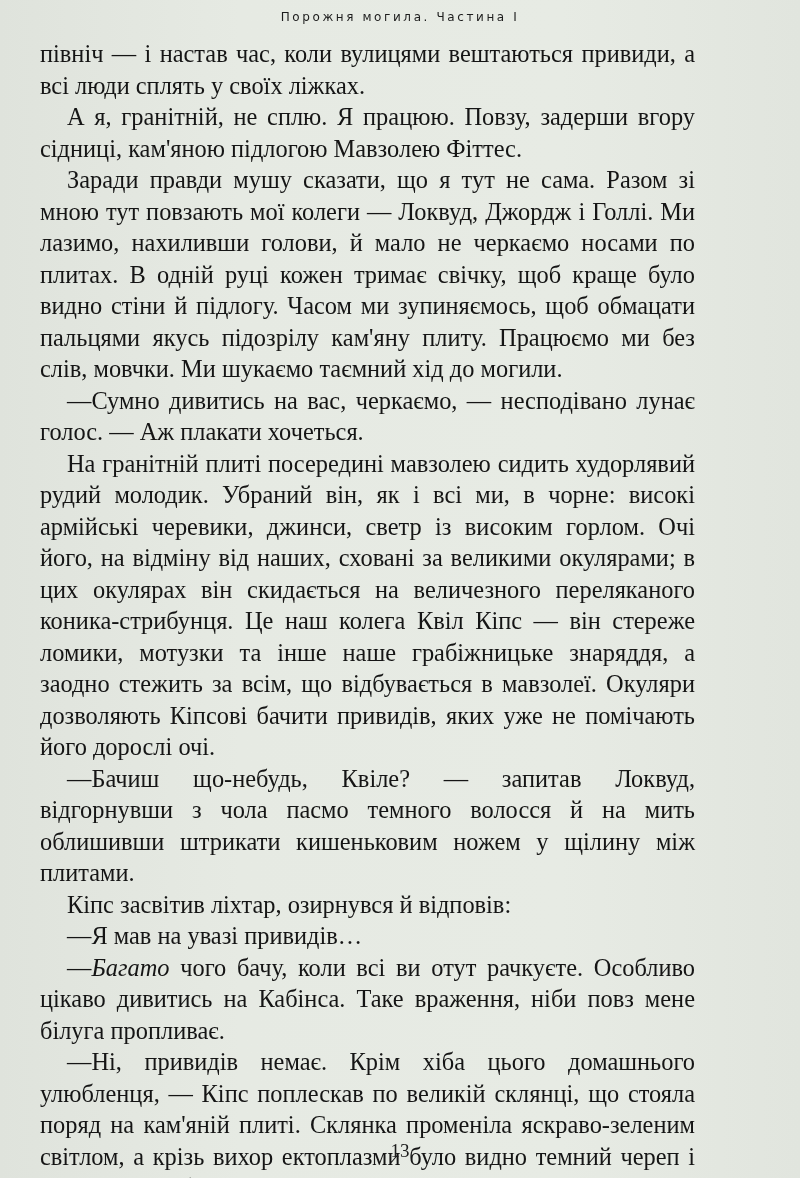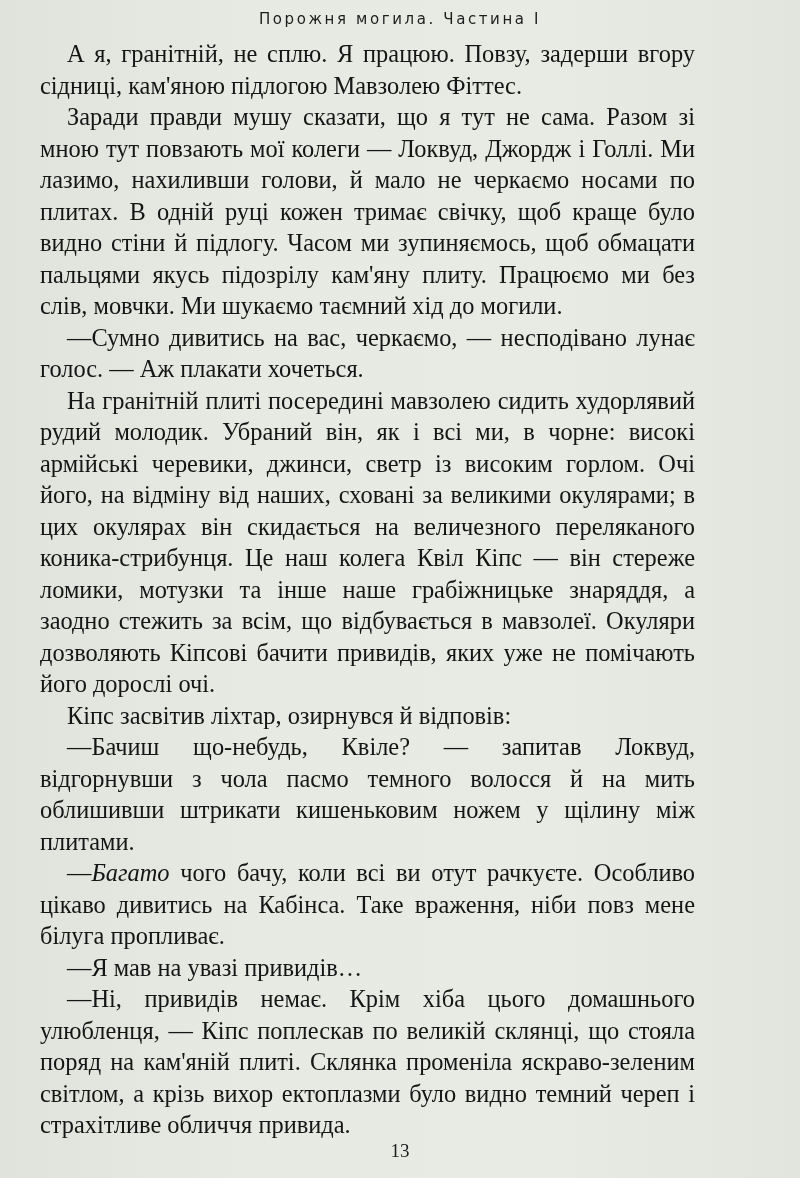--- a/index.html
+++ b/index.html
@@ -18,21 +18,21 @@
       inset: 0;
       background: linear-gradient(90deg, #dfe3dc 0%, #e6eae3 30%, #e7ebe4 70%, #e1e5de 100%);
     }
     .running-header {
       position: absolute;
       top: 10px;
       left: 0;
       width: 800px;
       text-align: center;
       font-family: "DejaVu Sans", sans-serif;
-      font-size: 15px;
+      font-size: 12px;
       letter-spacing: 2.6px;
       color: #1d1d1d;
     }
     .body-text {
       position: absolute;
       top: 38px;
       left: 40px;
       width: 655px;
       font-family: "Liberation Serif", serif;
       font-size: 24.4px;
@@ -61,25 +61,26 @@
       color: #1d1d1d;
     }
   </style>
 </head>
 <body>
 
 <div class="page">
   <div class="running-header">Порожня могила. Частина I</div>
 
   <div class="body-text">
+    <p class="para">північ — і настав час, коли вулицями вештаються привиди, а всі люди сплять у своїх ліжках.</p>
     <p class="para indent">А я, гранітній, не сплю. Я працюю. Повзу, задерши вгору сідниці, кам'яною підлогою Мавзолею Фіттес.</p>
     <p class="para indent">Заради правди мушу сказати, що я тут не сама. Разом зі мною тут повзають мої колеги — Локвуд, Джордж і Голлі. Ми лазимо, нахиливши голови, й мало не черкаємо носами по плитах. В одній руці кожен тримає свічку, щоб краще було видно стіни й підлогу. Часом ми зупиняємось, щоб обмацати пальцями якусь підозрілу кам'яну плиту. Працюємо ми без слів, мовчки. Ми шукаємо таємний хід до могили.</p>
     <p class="para indent">—Сумно дивитись на вас, черкаємо, — несподівано лунає голос. — Аж плакати хочеться.</p>
     <p class="para indent">На гранітній плиті посередині мавзолею сидить худорлявий рудий молодик. Убраний він, як і всі ми, в чорне: високі армійські черевики, джинси, светр із високим горлом. Очі його, на відміну від наших, сховані за великими окулярами; в цих окулярах він скидається на величезного переляканого коника-стрибунця. Це наш колега Квіл Кіпс — він стереже ломики, мотузки та інше наше грабіжницьке знаряддя, а заодно стежить за всім, що відбувається в мавзолеї. Окуляри дозволяють Кіпсові бачити привидів, яких уже не помічають його дорослі очі.</p>
+    <p class="para indent">—Бачиш що-небудь, Квіле? — запитав Локвуд, відгорнувши з чола пасмо темного волосся й на мить облишивши штрикати кишеньковим ножем у щілину між плитами.</p>
     <p class="para indent">Кіпс засвітив ліхтар, озирнувся й відповів:</p>
-    <p class="para indent">—Бачиш що-небудь, Квіле? — запитав Локвуд, відгорнувши з чола пасмо темного волосся й на мить облишивши штрикати кишеньковим ножем у щілину між плитами.</p>
+    <p class="para indent">—Я мав на увазі привидів…</p>
     <p class="para indent"><span>—</span><em class="ital">Багато</em><span> чого бачу, коли всі ви отут рачкуєте. Особливо цікаво дивитись на Кабінса. Таке враження, ніби повз мене білуга пропливає.</span></p>
-    <p class="para indent">—Я мав на увазі привидів…</p>
     <p class="para indent">—Ні, привидів немає. Крім хіба цього домашнього улюбленця, — Кіпс поплескав по великій склянці, що стояла поряд на кам'яній плиті. Склянка променіла яскраво-зеленим світлом, а крізь вихор ектоплазми було видно темний череп і страхітливе обличчя привида.</p>
   </div>
 
   <div class="page-number">13</div>
 </div>
 
 </body></html>

